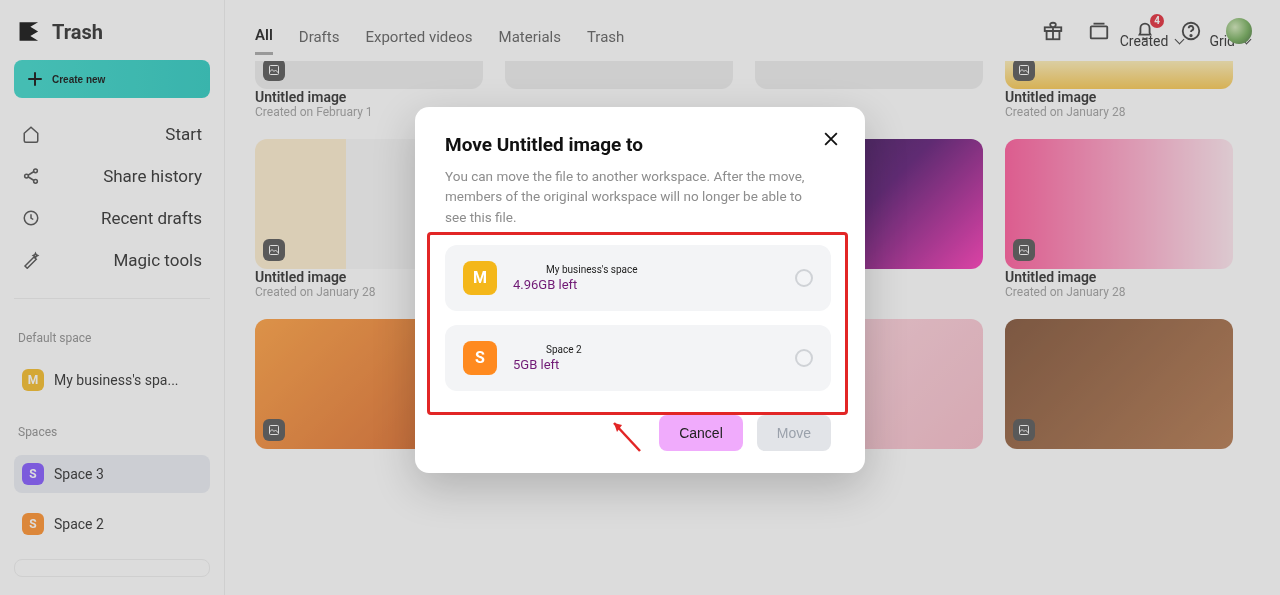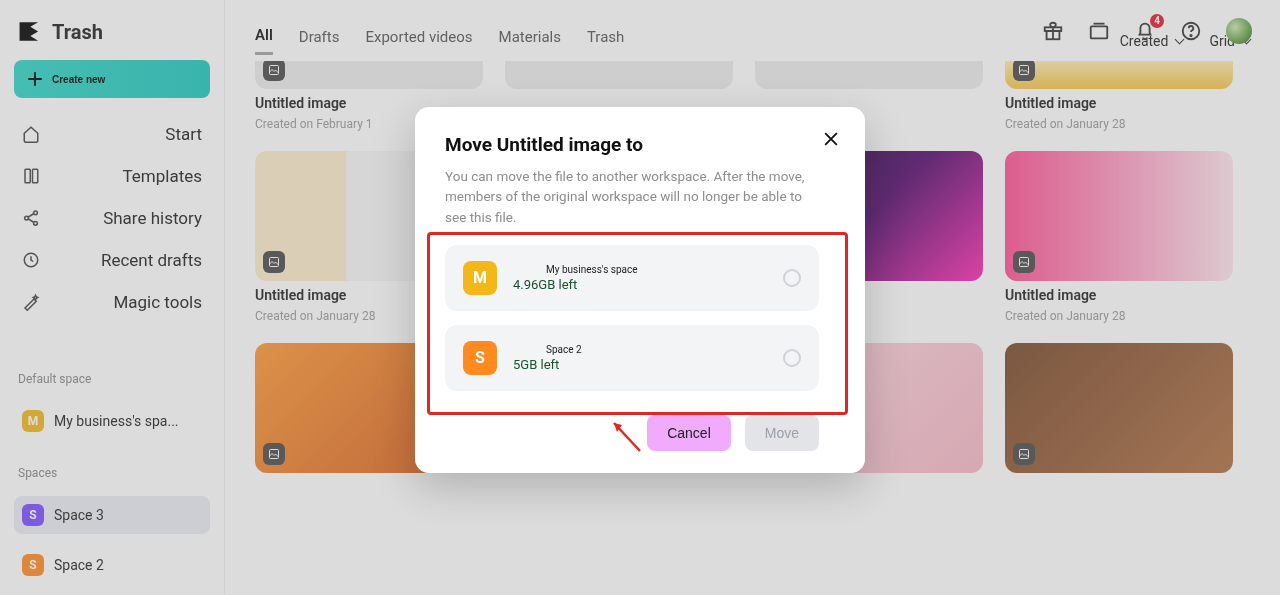--- a/index.html
+++ b/index.html
@@ -71,21 +71,21 @@
   
   .tabs { display:flex; align-items:center; gap: 26px; padding-top: 26px; font-size:15px; }
   .tab { color:#555; cursor:pointer; padding-bottom:8px; }
   .tab.active { color:#111; font-weight:600; border-bottom:3px solid #a3a3a3; }
   .tabs-right { margin-left:auto; display:flex; gap:26px; font-size:14px; color:#222; }
   .tabs-right .dd { display:flex; align-items:center; gap:4px; cursor:pointer; }
 
   
   .cards-wrap { margin-top: 6px; display:flex; flex-direction:column; gap: 20px; }
   .cards-row { display:flex; gap: 22px; }
-  .card { width: 228px; display:flex; flex-direction:column; gap:6px; }
+  .card { width: 228px; display:flex; flex-direction:column; }
   .thumb {
     width:100%; height:130px; border-radius:12px; position:relative; overflow:hidden;
     background:#ddd;
   }
   .thumb .corner {
     position:absolute; left:8px; bottom:8px; width:22px; height:22px; border-radius:6px;
     background:#4a4a4a; display:flex; align-items:center; justify-content:center;
   }
   .thumb.partial { height: 28px; border-radius: 0 0 12px 12px; }
   .card-title { font-size:14px; font-weight:600; color:#222; }
@@ -102,34 +102,34 @@
   .t8 { background: linear-gradient(135deg,#7a482a,#b07043); }
   .tp { background:#ececec; }
   .tp2 { background: linear-gradient(180deg,#fdecb0,#f8c445); }
 
   
   .dim {
     position:absolute; inset:0; background:rgba(130,130,130,0.28);
   }
   .modal {
     position:absolute; left:415px; top:107px; width:450px; background:#fff;
-    border-radius:14px; box-shadow:0 14px 44px rgba(0,0,0,.20); padding: 26px 46px 22px 30px;
+    border-radius:14px; box-shadow:0 14px 44px rgba(0,0,0,.20); padding: 26px 34px 22px 30px;
   }
   .modal-close { position:absolute; top:22px; right:24px; cursor:pointer; color:#111; }
   .modal-title { font-size:19px; font-weight:700; margin-bottom:10px; }
   .modal-desc { font-size:13.5px; color:#8d8d8d; line-height:1.5; margin-bottom:18px; max-width: 370px; }
 
   .dest-list { display:flex; flex-direction:column; gap:14px; }
   .dest {
     display:flex; align-items:center; gap:16px; background:#f3f4f6; border-radius:12px;
     padding:16px 18px; cursor:pointer;
   }
   .dest .info { display:flex; flex-direction:column; gap:2px; }
   .dest .name { font-size:10px; color:#222;margin-left:33px; }
-  .dest .left { font-size:13px; color:#14532d; }
+  .dest .left { font-size:13px; color:#701a75; }
   .dest .radio { margin-left:auto; width:18px; height:18px; border:2px solid #cfd2d6; border-radius:50%; }
   .dest .sq {
     width:34px; height:34px; border-radius:8px; display:flex; align-items:center; justify-content:center;
     color:#fff; font-weight:700; font-size:16px;
   }
   .sq-yellow { background:#f4b71a; }
   .sq-orange { background:#ff8a1f; }
 
   .annot-box {
     position:absolute; border:3px solid #e22626; border-radius:4px;
@@ -173,29 +173,20 @@
     </button>
 
     <nav class="nav">
       <div class="nav-item">
         <span class="icon">
           <svg width="18" height="18" viewBox="0 0 24 24" fill="none" stroke="currentColor" stroke-width="2">
               <path d="M3 11l9-8 9 8v10a2 2 0 0 1-2 2H5a2 2 0 0 1-2-2z"></path>
             </svg>
         </span>
         <span>Start</span>
-      </div>
-      <div class="nav-item">
-        <span class="icon">
-          <svg width="18" height="18" viewBox="0 0 24 24" fill="none" stroke="currentColor" stroke-width="2">
-              <rect x="4" y="3" width="7" height="18" rx="1"></rect>
-              <rect x="14" y="3" width="7" height="18" rx="1"></rect>
-            </svg>
-        </span>
-        <span>Templates</span>
       </div>
       <div class="nav-item">
         <span class="icon">
           <svg width="18" height="18" viewBox="0 0 24 24" fill="none" stroke="currentColor" stroke-width="2">
               <circle cx="6" cy="12" r="2.5"></circle>
               <circle cx="18" cy="5" r="2.5"></circle>
               <circle cx="18" cy="19" r="2.5"></circle>
               <path d="M8 11l8-5M8 13l8 5"></path>
             </svg>
         </span>

